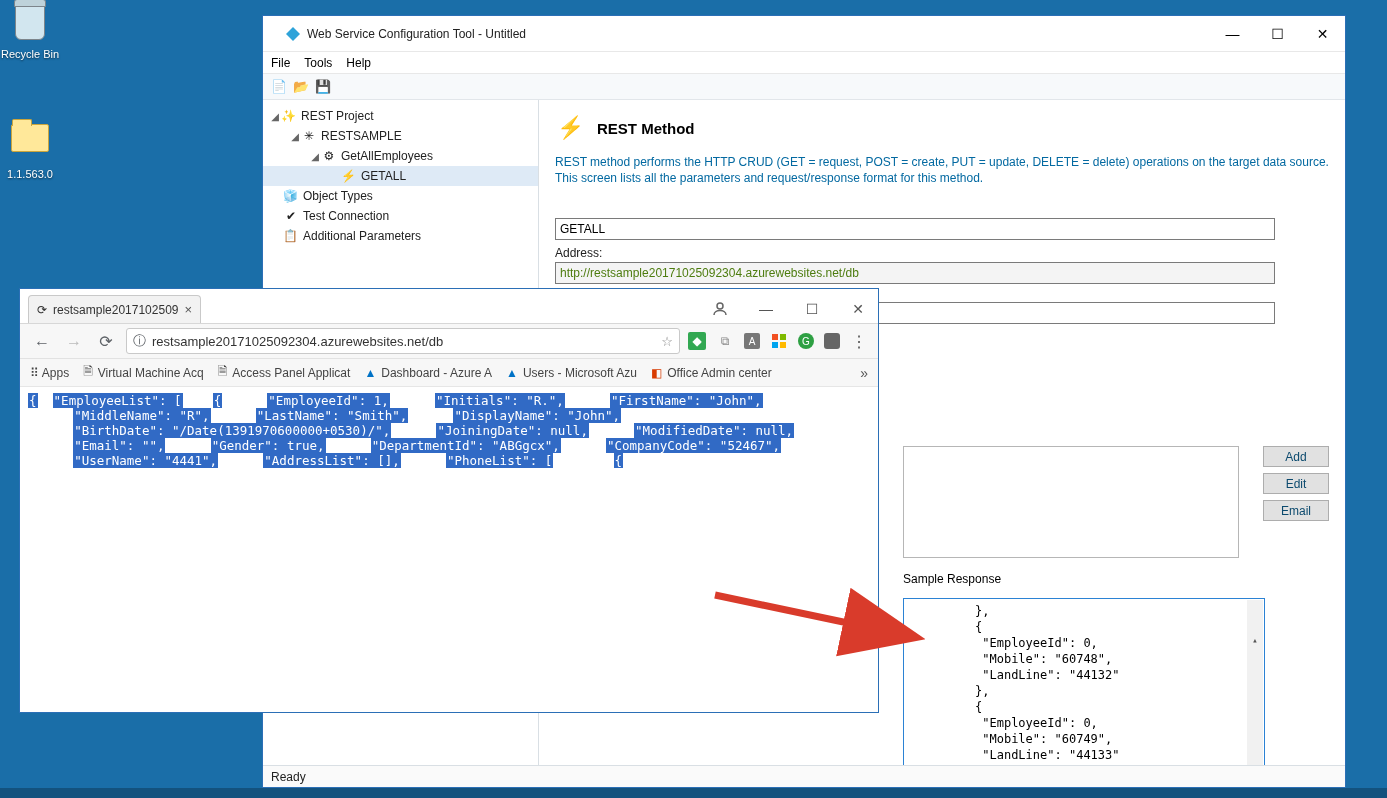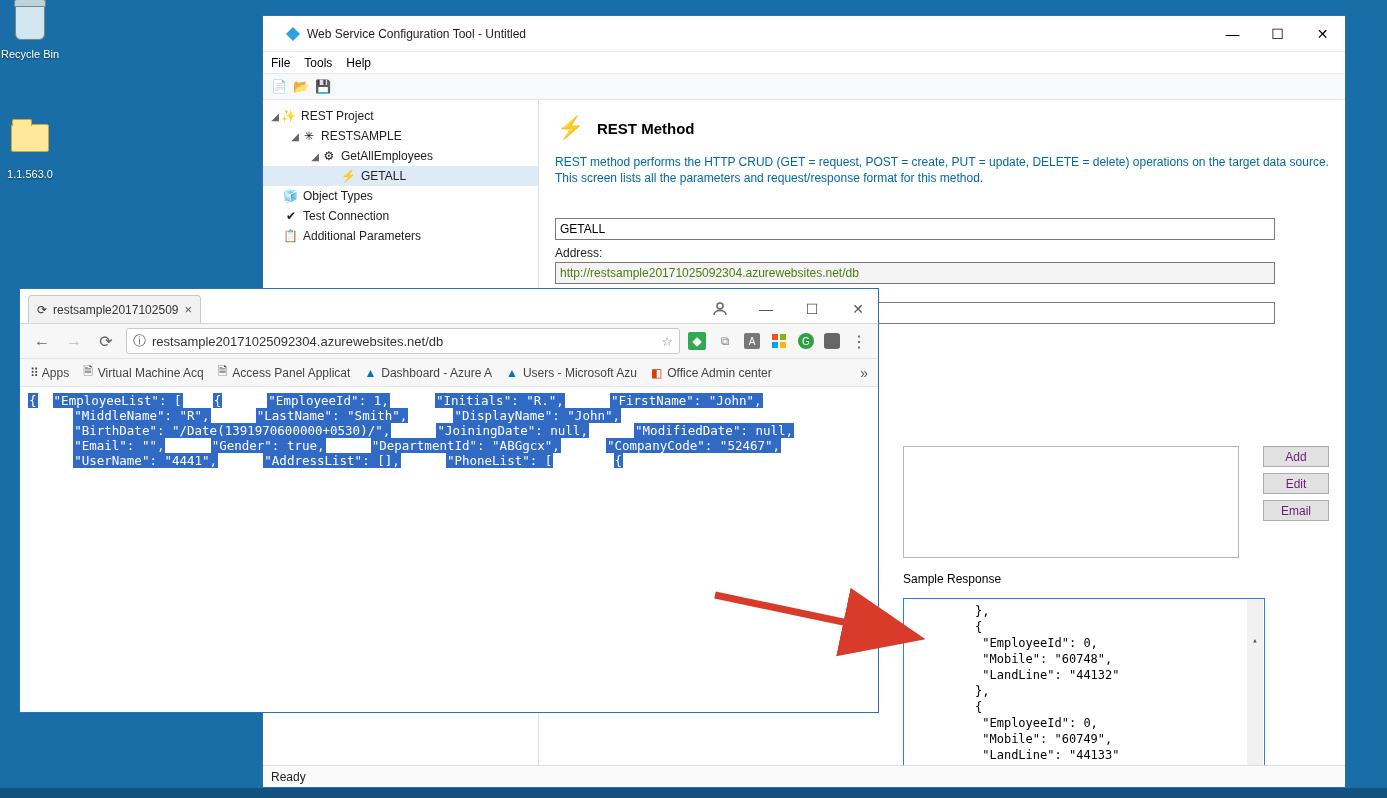--- a/index.html
+++ b/index.html
@@ -61,21 +61,21 @@
   .right-pane { flex:1; padding:12px 16px; overflow:hidden; position:relative;}
   .rest-header { display:flex; align-items:center; gap:10px; }
   .rest-header h2 { font-size:15px; font-weight:600; margin:0; }
   .lightning { width:32px; height:32px; display:flex; align-items:center; justify-content:center; font-size:22px; }
   .desc { margin:10px 0 32px; font-size:12px; color:#0369a1; line-height:1.35; }
   .fld-label { display:block; margin-top:6px; margin-bottom:2px; font-size:12px; color:#222;}
   .txt-input { width:720px; height:22px; border:1px solid #7a7a7a; padding:1px 4px; font-size:12px; font-family:inherit; background:#fff; }
   .txt-input[disabled] { background:#f4f4f4; color:#4d7c0f; }
   
   .btn-col { position:absolute; right:16px; top:346px; display:flex; flex-direction:column; gap:6px; }
-  .gray-btn { width:66px; height:21px; font-size:12px; background:#e1e1e1; border:1px solid #adadad; display:flex; align-items:center; justify-content:center; color:#701a75;}
+  .gray-btn { width:66px; height:21px; font-size:12px; background:#e1e1e1; border:1px solid #adadad; display:flex; align-items:center; justify-content:center; color:#0c4a6e;}
   
   .sample-area { position:absolute; left:364px; top:472px; }
   .sample-title { font-size:12px; margin-bottom:12px;}
   .sample-box { width:362px; height:244px; border:1px solid #2b82d4; background:#fff; position:relative; overflow:hidden; padding:4px 16px 4px 6px; font-family:Consolas,monospace; font-size:12px; color:#000; line-height:16px; white-space:pre;}
   .sample-scroll { position:absolute; top:1px; right:1px; bottom:1px; width:16px; background:#f1f1f1; }
   .sample-scroll .up,.sample-scroll .dn { height:16px; font-size:9px; display:flex; align-items:center; justify-content:center; color:#555;}
   
   .statusbar { height:22px; border-top:1px solid #d9dfe4; display:flex; align-items:center; padding-left:8px; font-size:12px; color:#222; background:#fafafa;}
   
   .thumb { position:absolute; left:511px; bottom:10px; width:170px; height:82px; border:2px solid #4aa3df; background:#fff; padding:4px 5px; font-size:4px; color:#888; line-height:5px; overflow:hidden;}

